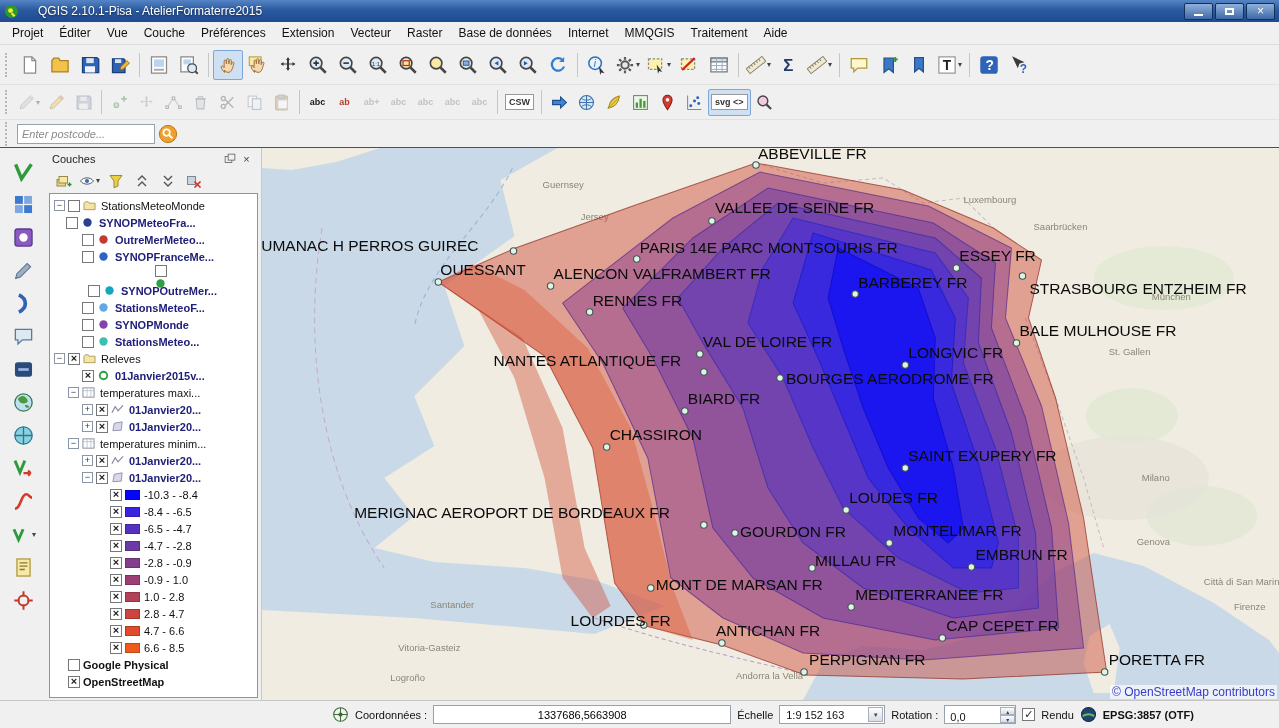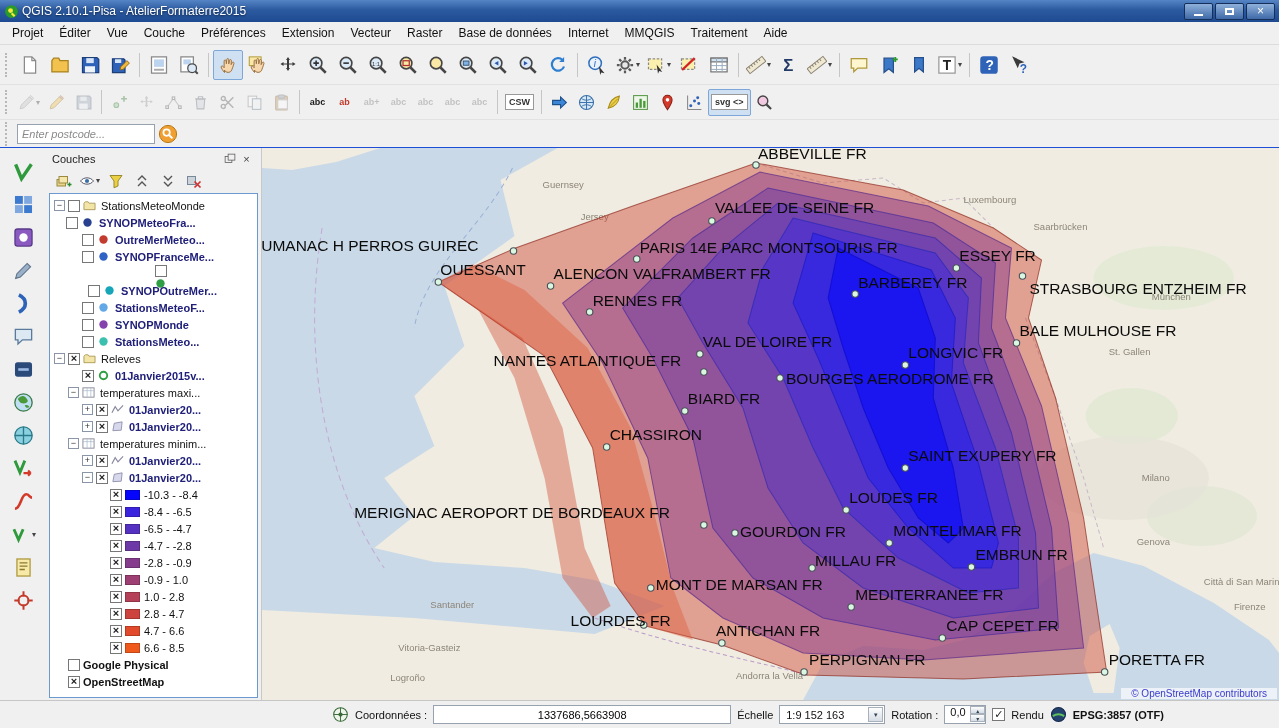--- a/index.html
+++ b/index.html
@@ -1,18 +1,18 @@
 <!DOCTYPE html>
 <html><head>
 <meta charset="utf-8">
 <style>
 *{box-sizing:border-box;margin:0;padding:0}
 html,body{width:1279px;height:728px;overflow:hidden}
 body{font-family:"Liberation Sans","DejaVu Sans",sans-serif;background:#f0f0f0;font-size:12px}
-.titlebar{height:22px;background:linear-gradient(#5585c5 0%,#2c5aa0 45%,#1d4a90 100%);display:flex;align-items:center;padding:0 4px;gap:3px}
+.titlebar{height:22px;background:linear-gradient(#5585c5 0%,#2c5aa0 45%,#1d4a90 100%);display:flex;align-items:center;padding:0 4px;gap:19px}
 .titlebar .logo{width:15px;height:15px;display:flex}
 .titlebar .logo svg{width:15px;height:15px}
 .title-text{color:#fff;font-size:12px;flex:1;text-shadow:0 1px 2px rgba(0,0,0,.55)}
 .winbtns{display:flex;gap:2px}
 .winbtn{width:29px;height:17px;border:1px solid #14305a;border-radius:2px;background:linear-gradient(#8fb0da,#3f6aa8);color:#fff;display:flex;align-items:center;justify-content:center;font-size:12px;line-height:1}
 .winbtn .minbar{width:9px;height:2px;background:#fff;margin-top:7px}
 .winbtn .maxbox{width:9px;height:7px;border:2px solid #fff}
 .menubar{height:23px;display:flex;align-items:center;padding:0 4px;background:#f0f0f0;border-bottom:1px solid #dcdcdc}
 .menu-item{padding:3px 8px;color:#111;cursor:default}
 .toolbar{display:flex;align-items:center;padding:2px 4px;background:#f0f0f0}
@@ -54,30 +54,30 @@
 .swatch{width:15px;height:10px;margin-right:4px;flex:none;border:1px solid rgba(0,0,0,.2)}
 .tlabel{overflow:hidden}
 .tlabel.bold{font-weight:bold;color:#20207a}
 .tlabel.bold.dark{color:#111}
 .map{flex:1;position:relative;background:#f0ece1;overflow:hidden}
 .map svg{position:absolute;left:0;top:0}
 .map text{font-family:"Liberation Sans","DejaVu Sans",sans-serif}
 .citylabel{font-size:9.5px;fill:#8c8578}
 .stlabel{font-size:15.5px;fill:#0b0b0b}
 .stdot{fill:#d9f7e1;stroke:#4a5158;stroke-width:1.1}
-.attribution{position:absolute;right:2px;bottom:1px;font-size:10px;color:#3a3acc;background:rgba(255,255,255,.65);padding:0 10px}
+.attribution{position:absolute;right:2px;bottom:1px;font-size:12px;color:#3a3acc;background:rgba(255,255,255,.65);padding:0 2px}
 .statusbar{height:28px;display:flex;align-items:center;gap:6px;padding:0 8px;background:#f0f0f0;border-top:1px solid #c6c6c6;font-size:11px;color:#111}
 .sb-spacer{width:318px;flex:none}
 .sb-icon{width:17px;height:17px;display:flex;flex:none}
 .sb-icon svg{width:17px;height:17px}
 .sb-input{width:298px;height:19px;border:1px solid #98a2ae;background:#fff;text-align:center;font-size:11px;font-family:inherit}
 .sb-combo{width:106px;height:19px;border:1px solid #98a2ae;background:#fff;display:flex;align-items:center;padding:0 1px 0 6px}
 .sb-combo .val{flex:1}
 .dd2{width:15px;height:15px;background:linear-gradient(#fdfdfd,#d6dde5);border:1px solid #a8b0bc;display:flex;align-items:center;justify-content:center;font-size:7px;color:#345}
-.sb-spin{width:42px;height:19px;border:1px solid #98a2ae;background:#fff;display:flex;align-items:flex-start}
+.sb-spin{width:72px;height:19px;border:1px solid #98a2ae;background:#fff;display:flex;align-items:flex-end}
 .sb-spin .val{flex:1;padding-left:5px}
 .spin-btns{display:flex;flex-direction:column;width:15px}
 .spin-btns span{height:8px;font-size:6px;display:flex;align-items:center;justify-content:center;background:linear-gradient(#fdfdfd,#d6dde5);border:1px solid #a8b0bc;color:#345}
 .sb-check{width:13px;height:13px;border:1px solid #777;background:#fff;display:flex;align-items:center;justify-content:center;font-size:11px;line-height:1;color:#222;flex:none}
 .sb-bold{font-weight:bold}
 </style>
 </head>
 <body>
 
 <div class="titlebar">

